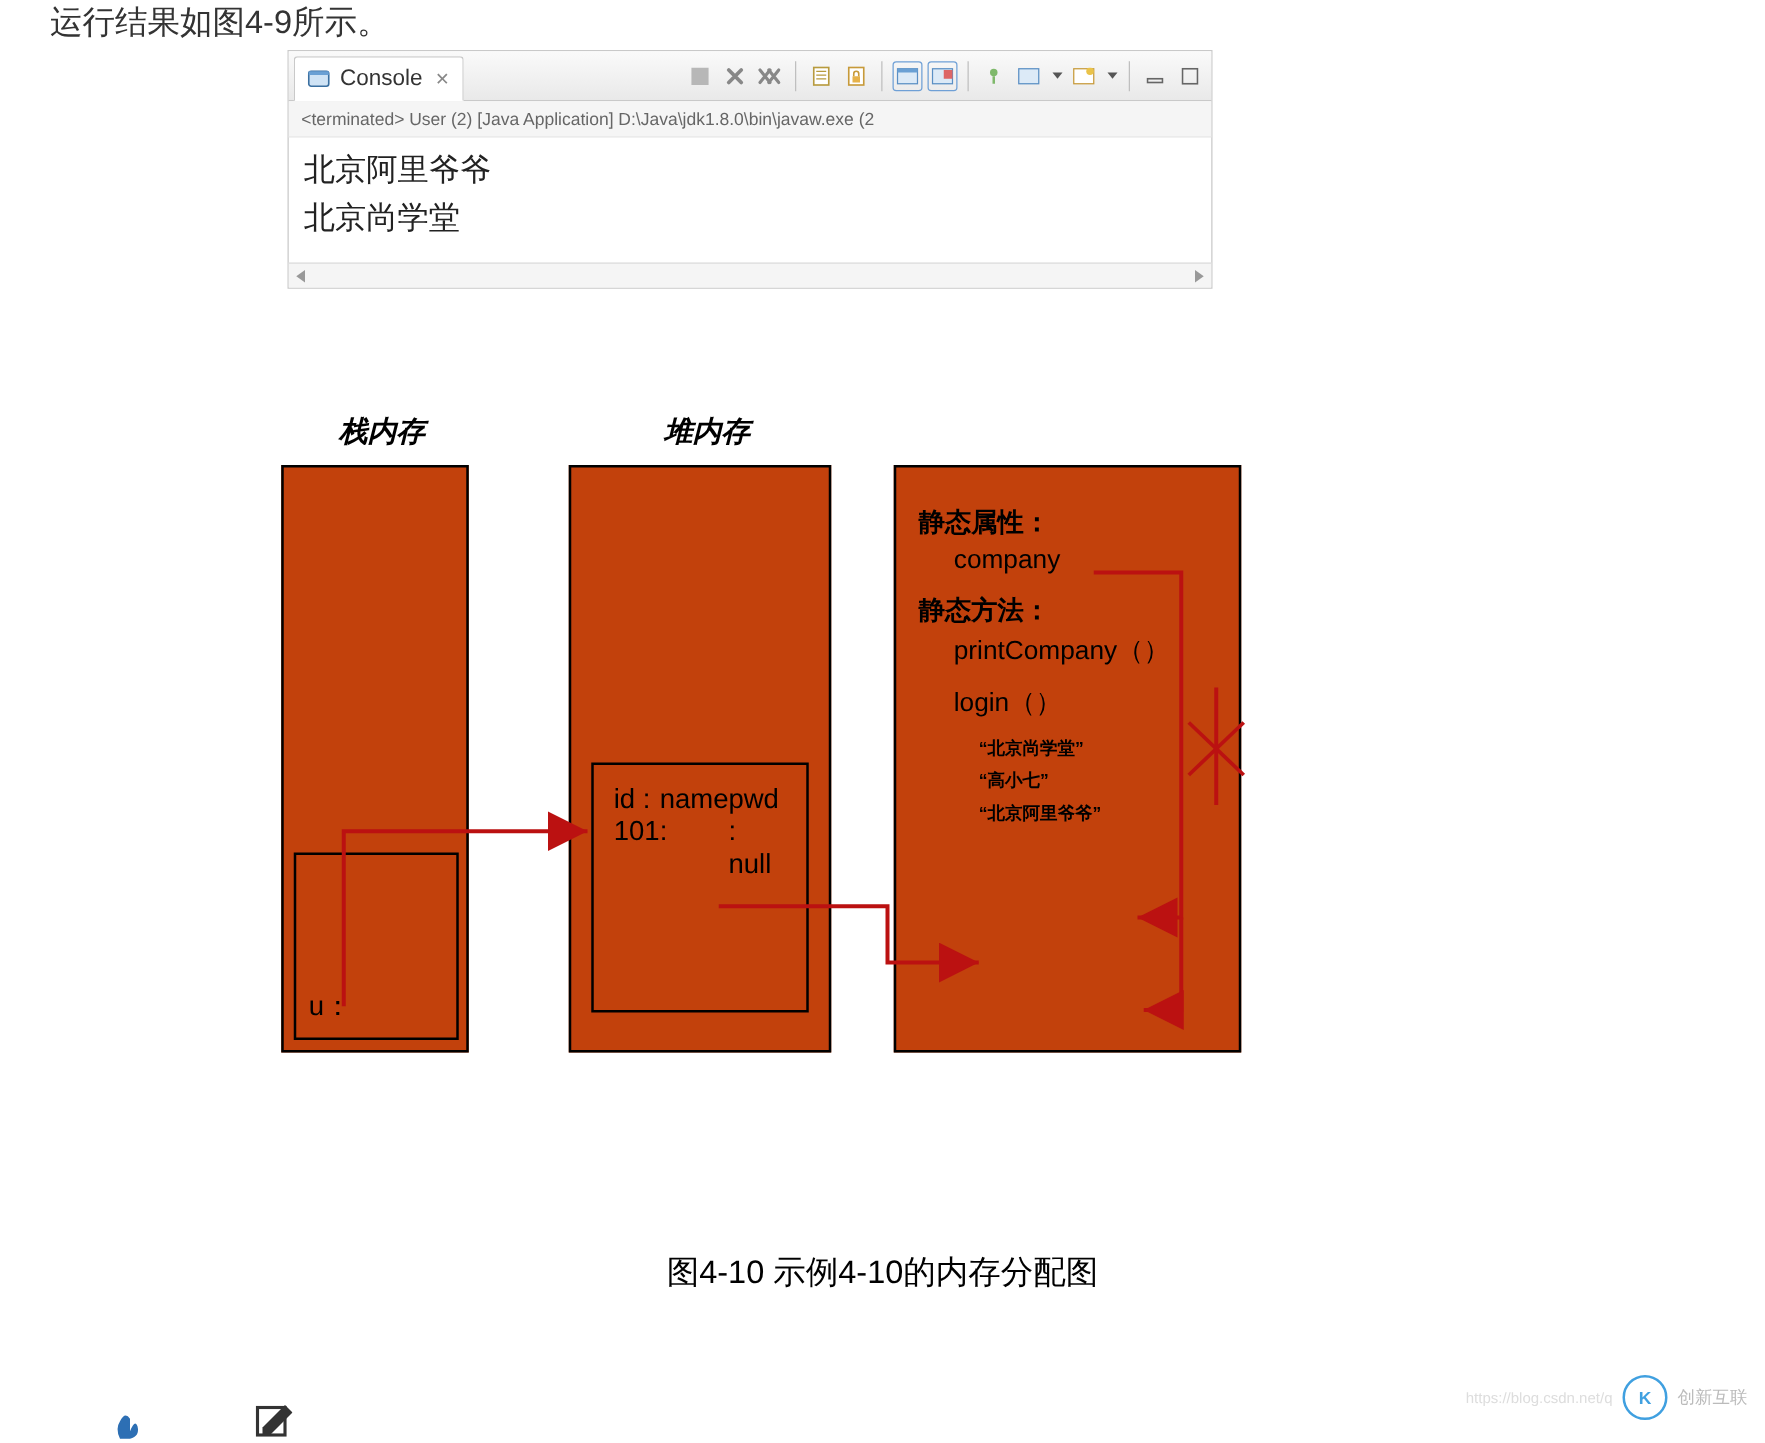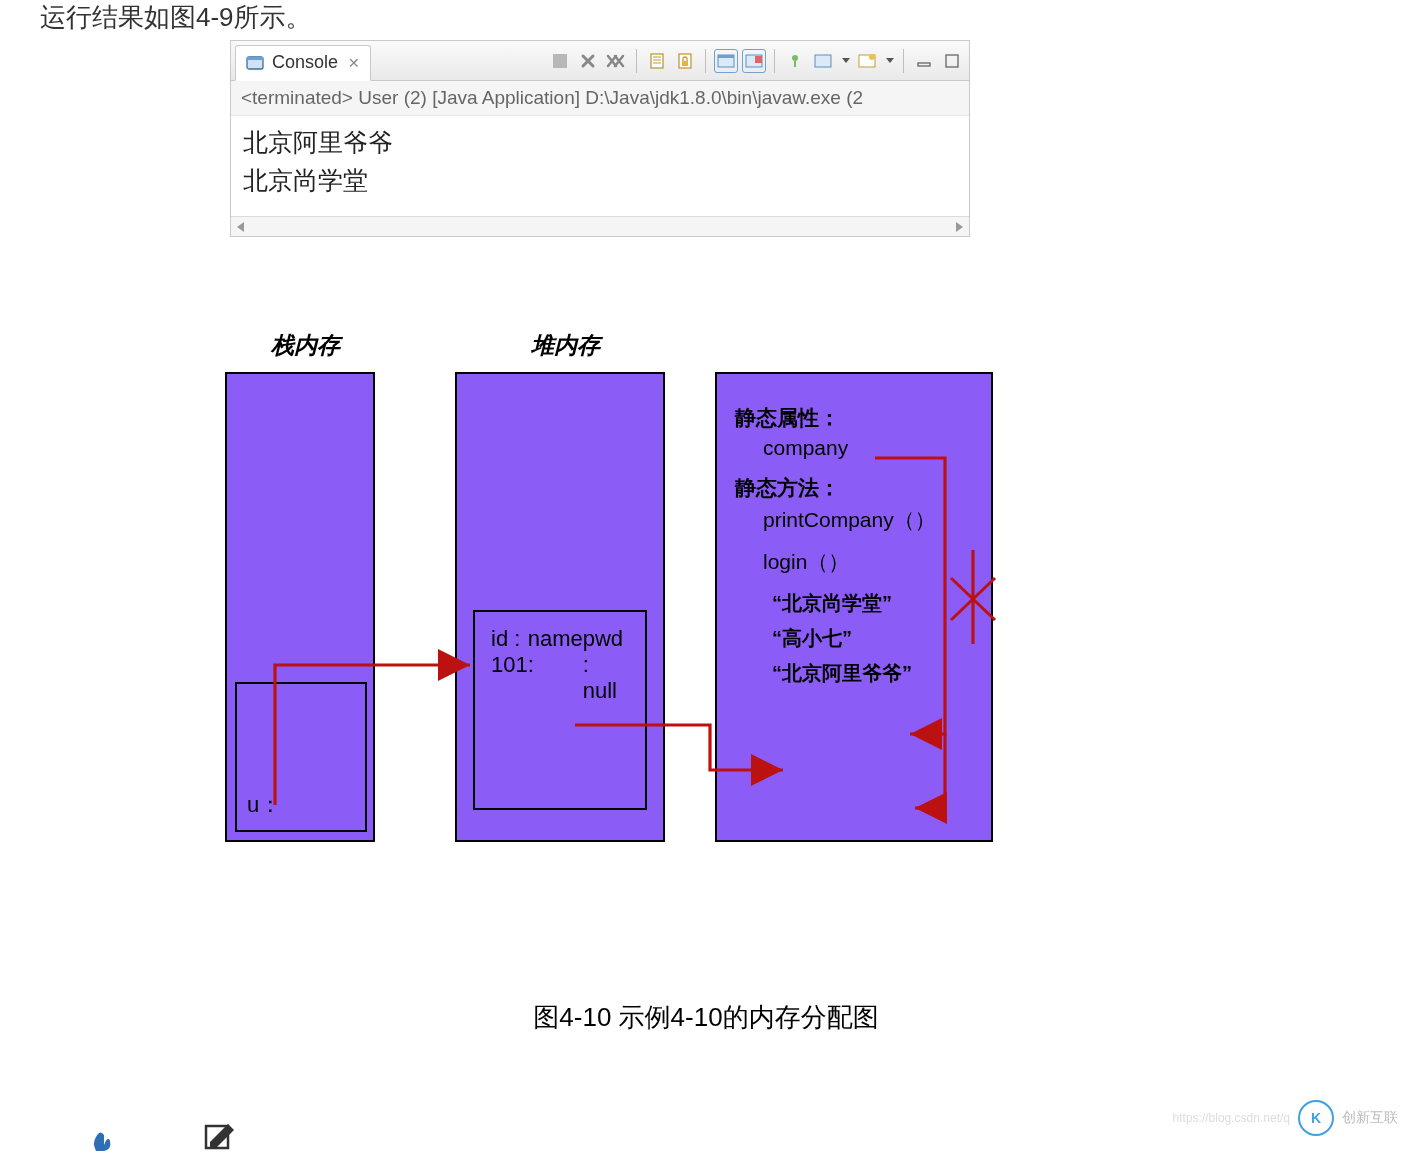--- a/index.html
+++ b/index.html
@@ -69,21 +69,21 @@
   .tb-sep {
     width: 1px;
     height: 24px;
     background: #bfbfbf;
     margin: 0 3px;
   }
   .down-tri {
     width:0;height:0;border-left:4px solid transparent;border-right:4px solid transparent;border-top:5px solid #555;margin-left:2px;
   }
   .console-status {
-    font-size: 19px;
+    font-size: 14px;
     color: #666;
     padding: 6px 10px;
     border-bottom: 1px solid #e7e7e7;
     background: #f5f5f5;
     white-space: nowrap;
     overflow: hidden;
   }
   .console-body {
     padding: 8px 12px;
     font-size: 25px;
@@ -125,21 +125,21 @@
     font-style: italic;
   }
   .col-stack-label { left: 56px; }
   .col-heap-label  { left: 316px; }
   .col-method-label{ left: 582px; margin-top: 44px; }
 
   .col-box {
     position: absolute;
     top: 42px;
     border: 2.5px solid #000;
-    background: #8b5cf6;
+    background: #c2410c;
   }
   .stack-box  { left: 10px;  width: 150px; height: 470px; }
   .heap-box   { left: 240px; width: 210px; height: 470px; }
   .method-box { left: 500px; width: 278px; height: 470px; padding: 26px 18px; }
 
   
   .stack-inner {
     position: absolute;
     left: 8px;
     bottom: 8px;
@@ -161,21 +161,21 @@
     width: 174px; height: 200px; border: 2.5px solid #000;
     padding: 14px 16px;
     font-size: 22px;
     display:flex; flex-direction:row; justify-content:space-between;
   }
 
   
   .method-box .sec-title { font-size: 21px; font-weight: 700; margin-top: 4px; }
   .method-box .sec-item  { font-size: 21px; margin: 4px 0 14px 28px; }
   .method-box .str {
-    font-size: 20px; font-weight: 700; margin-left: 37px; margin-top: 8px;
+    font-size: 14px; font-weight: 700; margin-left: 48px; margin-top: 8px;
   }
 
   
   .overlay {
     position:absolute; left:0; top:0; width: 940px; height: 560px; pointer-events:none;
   }
 
   .fig-caption {
     position:absolute;
     left: 0; right:0;

